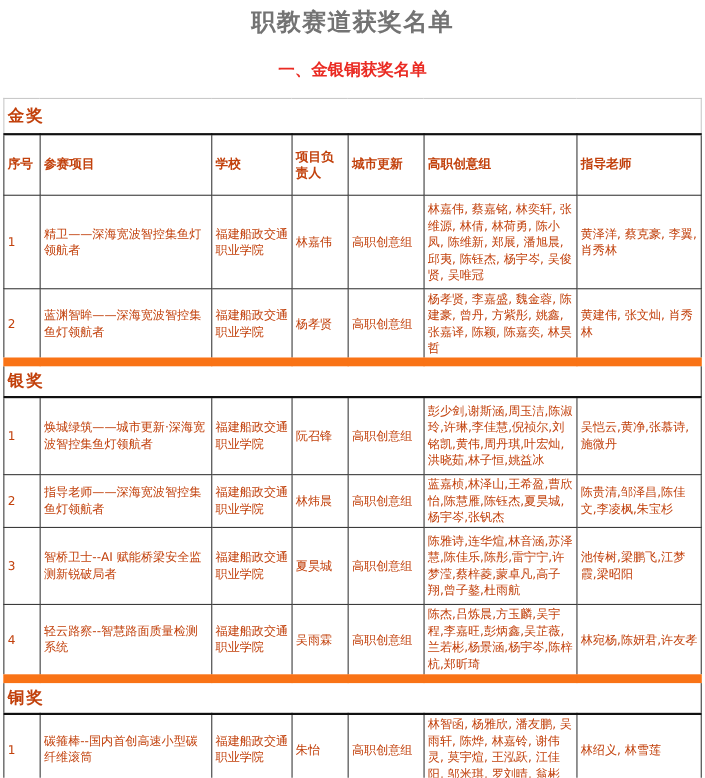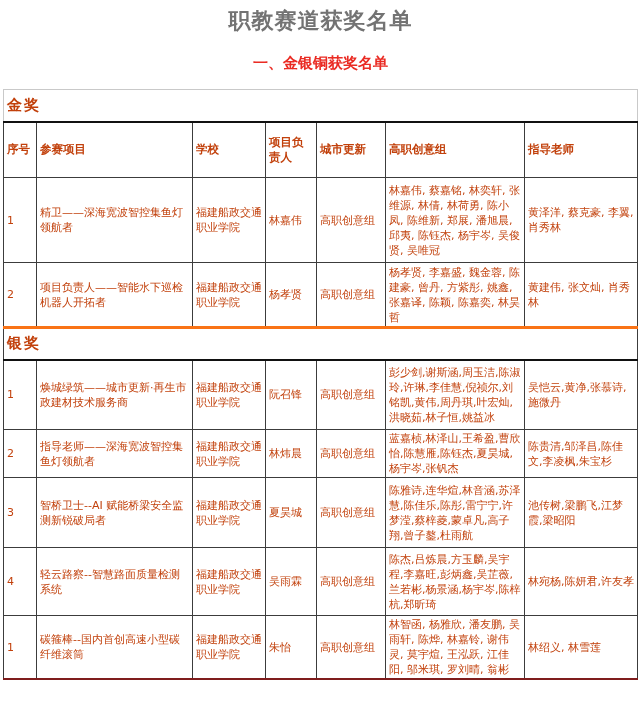--- a/index.html
+++ b/index.html
@@ -49,21 +49,21 @@
     word-break: break-all;
     overflow: hidden;
   }
   table.awards th {
     font-weight: bold;
     font-size: 11.5px;
   }
   tr.band td {
     font-size: 15px;
     font-weight: bold;
-    border-top: 3px solid #f97316;
+    border-top: 8px solid #f97316;
     border-bottom: 2px solid #111;
     letter-spacing: 2px;
   }
   tr.band-gold td {
     border-top: 1px solid #c9c9c9;
     border-left: 1px solid #c9c9c9;
     border-right: 1px solid #c9c9c9;
     border-bottom: 2px solid #111;
   }
   tr.last-row td { border-bottom: 2px solid #7f1d1d; }
@@ -116,35 +116,35 @@
         <td>精卫——深海宽波智控集鱼灯领航者</td>
         <td>福建船政交通职业学院</td>
         <td>林嘉伟</td>
         <td>高职创意组</td>
         <td>林嘉伟, 蔡嘉铭, 林奕轩, 张维源, 林倩, 林荷勇, 陈小凤, 陈维新, 郑展, 潘旭晨, 邱夷, 陈钰杰, 杨宇岑, 吴俊贤, 吴唯冠</td>
         <td>黄泽洋, 蔡克豪, 李翼, 肖秀林</td>
       </tr>
 
       <tr class="h-g2">
         <td>2</td>
-        <td>项目负责人——智能水下巡检机器人开拓者</td>
+        <td>蓝渊智眸——深海宽波智控集鱼灯领航者</td>
         <td>福建船政交通职业学院</td>
         <td>杨孝贤</td>
         <td>高职创意组</td>
         <td>杨孝贤, 李嘉盛, 魏金蓉, 陈建豪, 曾丹, 方紫彤, 姚鑫, 张嘉译, 陈颖, 陈嘉奕, 林昊哲</td>
         <td>黄建伟, 张文灿, 肖秀林</td>
       </tr>
 
       <tr class="band h-band">
         <td colspan="7">银奖</td>
       </tr>
 
       <tr class="h-s1">
         <td>1</td>
-        <td>焕城绿筑——城市更新·再生市政建材技术服务商</td>
+        <td>焕城绿筑——城市更新·深海宽波智控集鱼灯领航者</td>
         <td>福建船政交通职业学院</td>
         <td>阮召锋</td>
         <td>高职创意组</td>
         <td>彭少剑,谢斯涵,周玉洁,陈淑玲,许琳,李佳慧,倪祯尔,刘铭凯,黄伟,周丹琪,叶宏灿,洪晓茹,林子恒,姚益冰</td>
         <td>吴恺云,黄净,张慕诗,施微丹</td>
       </tr>
 
       <tr class="h-s2">
         <td>2</td>
         <td>指导老师——深海宽波智控集鱼灯领航者</td>
@@ -168,20 +168,23 @@
       <tr class="h-s4">
         <td>4</td>
         <td>轻云路察--智慧路面质量检测系统</td>
         <td>福建船政交通职业学院</td>
         <td>吴雨霖</td>
         <td>高职创意组</td>
         <td>陈杰,吕炼晨,方玉麟,吴宇程,李嘉旺,彭炳鑫,吴芷薇,兰若彬,杨景涵,杨宇岑,陈梓杭,郑昕琦</td>
         <td>林宛杨,陈妍君,许友孝</td>
       </tr>
 
+      <tr class="band h-band">
+        <td colspan="7">铜奖</td>
+      </tr>
 
       <tr class="h-b1 last-row">
         <td>1</td>
         <td>碳箍棒--国内首创高速小型碳纤维滚筒</td>
         <td>福建船政交通职业学院</td>
         <td>朱怡</td>
         <td>高职创意组</td>
         <td>林智函, 杨雅欣, 潘友鹏, 吴雨轩, 陈烨, 林嘉铃, 谢伟灵, 莫宇煊, 王泓跃, 江佳阳, 邬米琪, 罗刘晴, 翁彬</td>
         <td>林绍义, 林雪莲</td>
       </tr>

